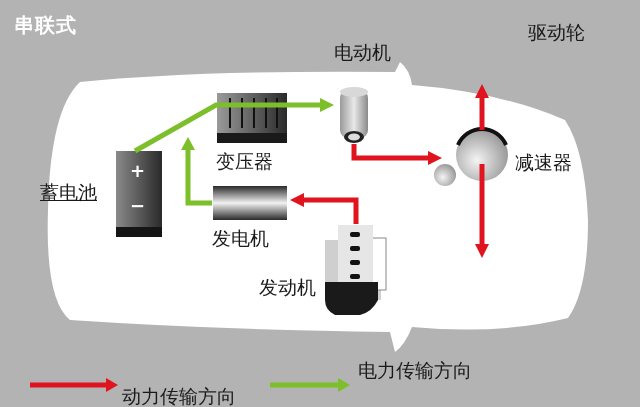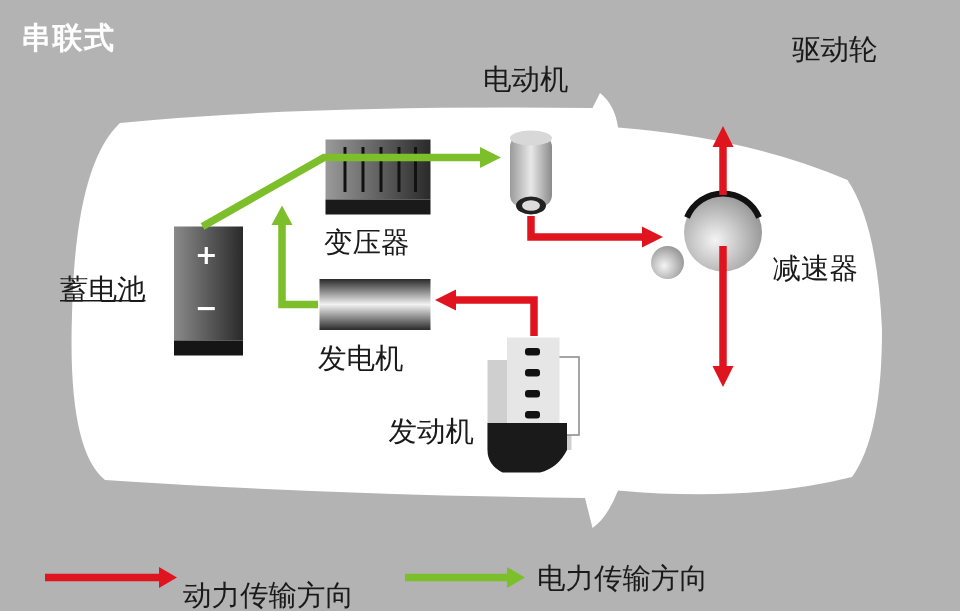--- a/index.html
+++ b/index.html
@@ -108,24 +108,24 @@
 
   <line x1="30" y1="385" x2="108" y2="385" stroke="#e0141e" stroke-width="5"></line>
   <polygon points="106,378 118,385 106,392" fill="#e0141e"></polygon>
   <line x1="270" y1="385" x2="340" y2="385" stroke="#7cbf2a" stroke-width="5"></line>
   <polygon points="338,378 350,385 338,392" fill="#7cbf2a"></polygon>
 </svg>
 
 <div class="abs title">串联式</div>
 
 <div class="abs lbl" style="left:528px;top:20px;">驱动轮</div>
-<div class="abs lbl" style="left:322px;top:40px;">电动机</div>
+<div class="abs lbl" style="left:334px;top:40px;">电动机</div>
 <div class="abs lbl" style="left:216px;top:149px;">变压器</div>
 <div class="abs lbl" style="left:40px;top:180px;text-decoration:underline;">蓄电池</div>
 <div class="abs lbl" style="left:212px;top:226px;">发电机</div>
 <div class="abs lbl" style="left:259px;top:275px;">发动机</div>
-<div class="abs lbl" style="left:515px;top:166px;">减速器</div>
+<div class="abs lbl" style="left:515px;top:150px;">减速器</div>
 
 <div class="abs" style="left:130px;top:160px;color:#fff;font-size:18px;font-weight:bold;">+</div>
 <div class="abs" style="left:130px;top:195px;color:#fff;font-size:18px;font-weight:bold;">−</div>
 
 <div class="abs legend-text" style="left:122px;top:384px;text-align:right;">动力传输方向</div>
-<div class="abs legend-text" style="left:358px;top:373px;">电力传输方向</div>
+<div class="abs legend-text" style="left:358px;top:358px;">电力传输方向</div>
 
 </body></html>

